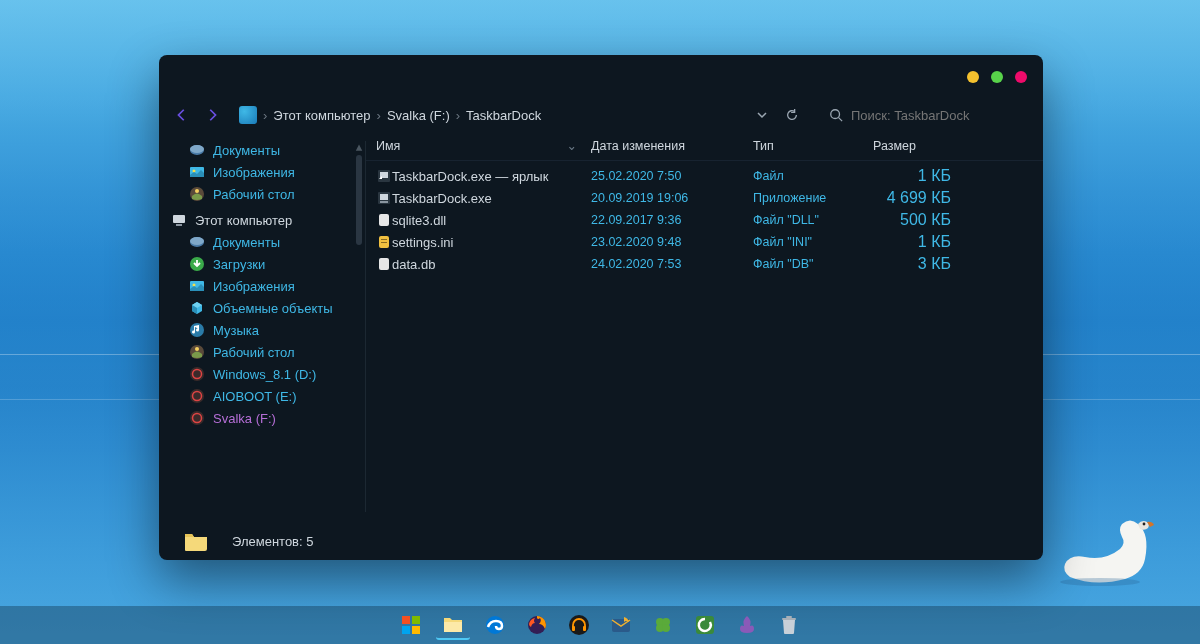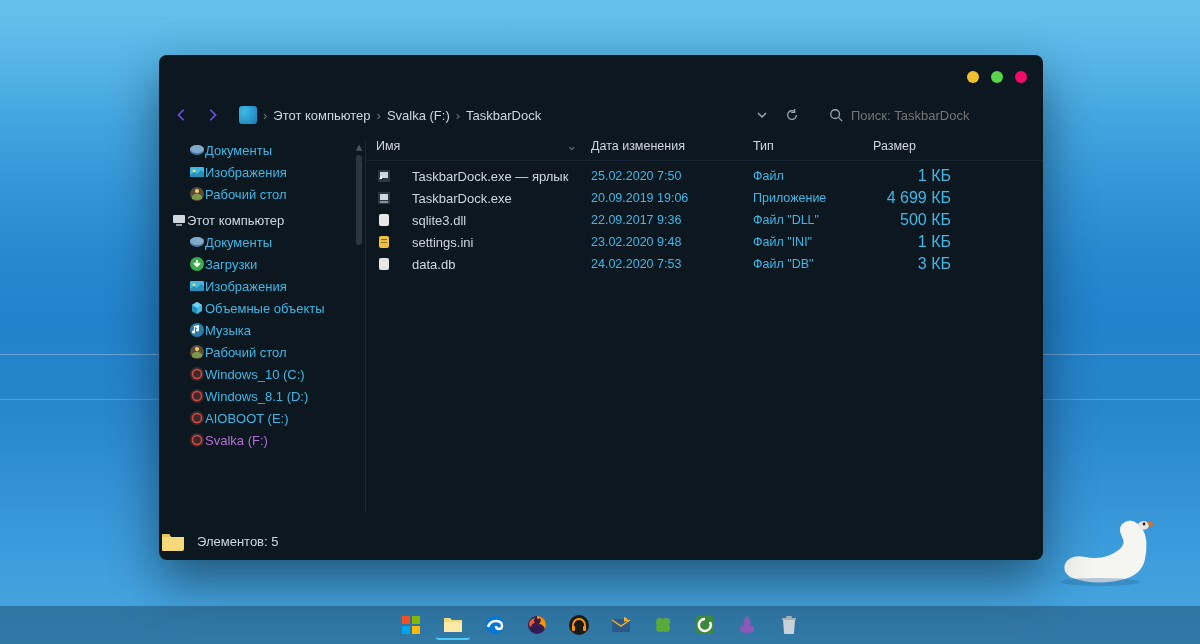--- a/index.html
+++ b/index.html
@@ -27,42 +27,42 @@
 .search{display:flex;align-items:center;gap:8px;color:#9ba7b2;margin-left:18px}
 .search input{background:transparent;border:none;outline:none;color:#cfd7de;font-size:13px;width:180px}
 .main{flex:1;display:flex;overflow:hidden}
 .sidebar{width:207px;padding:8px 8px 0 8px;overflow-y:auto;font-size:13px;position:relative}
 .sidebar::after{content:"";position:absolute;right:0;top:10px;bottom:10px;width:1px;background:#1c2832}
 .sb-scroll{position:absolute;right:4px;top:10px;bottom:10px;width:6px}
 .sb-track{position:absolute;inset:0}
 .sb-thumb-up{position:absolute;top:0;width:100%;height:10px;display:flex;align-items:center;justify-content:center;color:#4a5660}
 .sb-thumb{position:absolute;top:14px;width:100%;height:90px;background:#2a3642;border-radius:3px}
 .sb-group{margin-bottom:4px}
-.sb-row{display:flex;align-items:center;gap:0;height:22px;padding-left:22px;cursor:pointer;border-radius:3px}
+.sb-row{display:flex;align-items:center;gap:8px;height:22px;padding-left:22px;cursor:pointer;border-radius:3px}
 .sb-row.top{padding-left:4px;font-weight:400}
 .sb-ic{width:16px;height:16px;display:flex;align-items:center;justify-content:center;flex-shrink:0}
 .sb-label{color:#3fb8e6}
 .sb-label.white{color:#cfd7de}
 .sb-label.purple{color:#b56ed6}
 .content{flex:1;display:flex;flex-direction:column;position:relative}
 .col-head{display:flex;align-items:center;height:30px;font-size:12.5px;color:#cfd7de;padding-left:10px;border-bottom:1px solid #172330}
 .ch{display:flex;align-items:center;gap:12px;cursor:pointer}
 .ch-name{width:215px}
 .ch-date{width:162px}
 .ch-type{width:120px}
 .ch-size{width:100px;justify-content:flex-start;padding-right:22px}
 .sort-arrow{color:#6b7a87}
 .rows{flex:1;padding:4px 0 0 10px;font-size:13px}
 .frow{display:flex;align-items:center;height:22px;cursor:pointer}
-.fc-name{width:215px;display:flex;align-items:center;gap:20px;color:#cfd7de}
+.fc-name{width:215px;display:flex;align-items:center;gap:0;color:#cfd7de}
 .fc-date{width:162px;color:#3fb8e6;font-size:12.5px}
 .fc-type{width:120px;color:#3fb8e6;font-size:12.5px}
 .fc-size{width:100px;color:#3fb8e6;font-size:16px;text-align:right;padding-right:22px}
 .fic{width:16px;height:16px;display:flex;align-items:center;justify-content:center;flex-shrink:0}
-.status{height:38px;display:flex;align-items:center;padding-left:0;gap:10px;font-size:13px;color:#cfd7de}
+.status{height:38px;display:flex;align-items:center;padding-left:23px;gap:22px;font-size:13px;color:#cfd7de}
 .st-ic{width:28px;height:24px;display:flex;align-items:center;justify-content:center}
 .taskbar{position:absolute;left:0;right:0;bottom:0;height:38px;background:rgba(10,35,55,.35);display:flex;align-items:center;justify-content:center;gap:8px}
 .tb-icon{width:34px;height:30px;display:flex;align-items:center;justify-content:center;cursor:pointer;border-radius:3px}
 .tb-icon.active{border-bottom:2px solid #4ec8f4}
 </style>
 </head>
 <body>
 
 <div class="wallpaper"></div>
 <div class="swan">
@@ -223,29 +223,20 @@
               </span>
               <span class="sb-label">Рабочий стол</span>
             </div>
             <div class="sb-row">
               <span class="sb-ic">
                 <svg width="16" height="16" viewBox="0 0 16 16">
                   <circle cx="8" cy="8" r="7" fill="#3a2a2a"></circle>
                   <circle cx="8" cy="8" r="4.5" fill="none" stroke="#d44" stroke-width="1.5"></circle>
                 </svg>
               </span>
-              <span class="sb-label">Windows_10 (C:)</span>
-            </div>
-            <div class="sb-row">
-              <span class="sb-ic">
-                <svg width="16" height="16" viewBox="0 0 16 16">
-                  <circle cx="8" cy="8" r="7" fill="#3a2a2a"></circle>
-                  <circle cx="8" cy="8" r="4.5" fill="none" stroke="#d44" stroke-width="1.5"></circle>
-                </svg>
-              </span>
               <span class="sb-label">Windows_8.1 (D:)</span>
             </div>
             <div class="sb-row">
               <span class="sb-ic">
                 <svg width="16" height="16" viewBox="0 0 16 16">
                   <circle cx="8" cy="8" r="7" fill="#3a2a2a"></circle>
                   <circle cx="8" cy="8" r="4.5" fill="none" stroke="#d44" stroke-width="1.5"></circle>
                 </svg>
               </span>
               <span class="sb-label">AIOBOOT (E:)</span>

